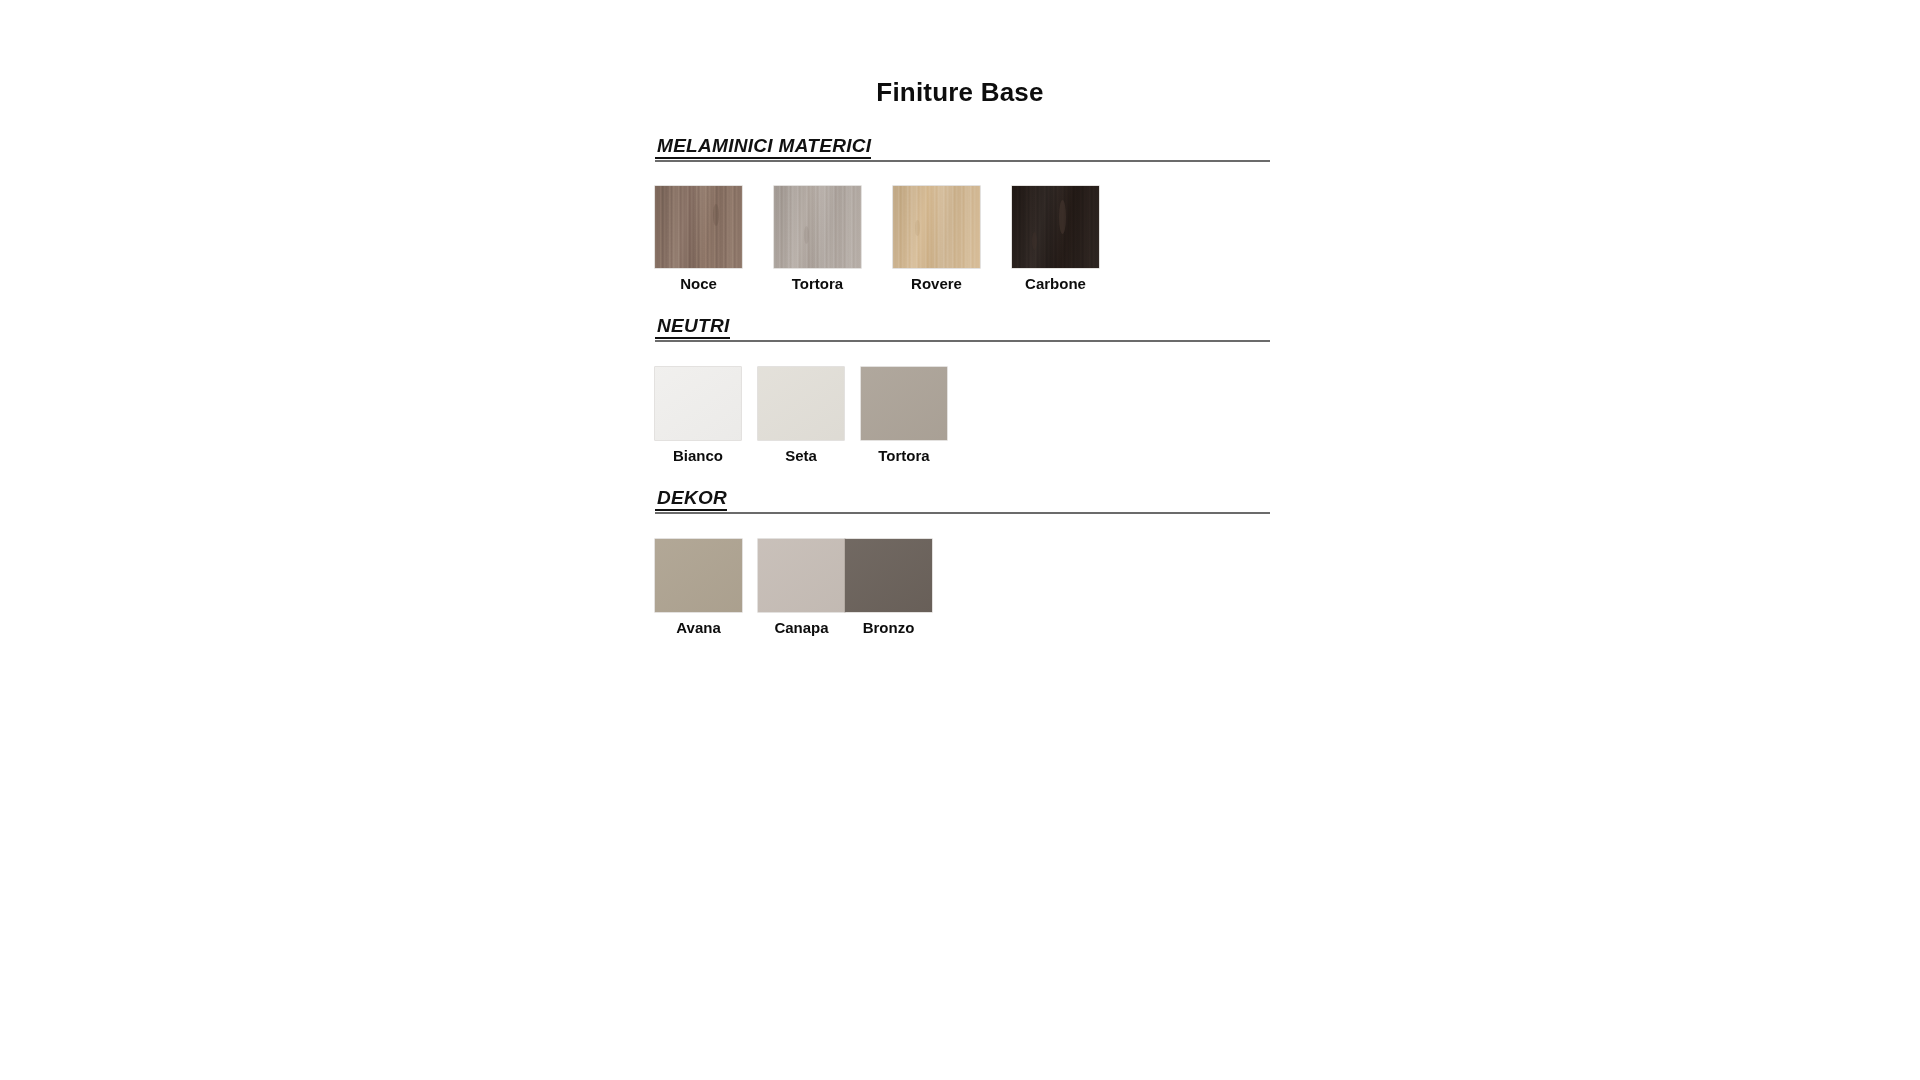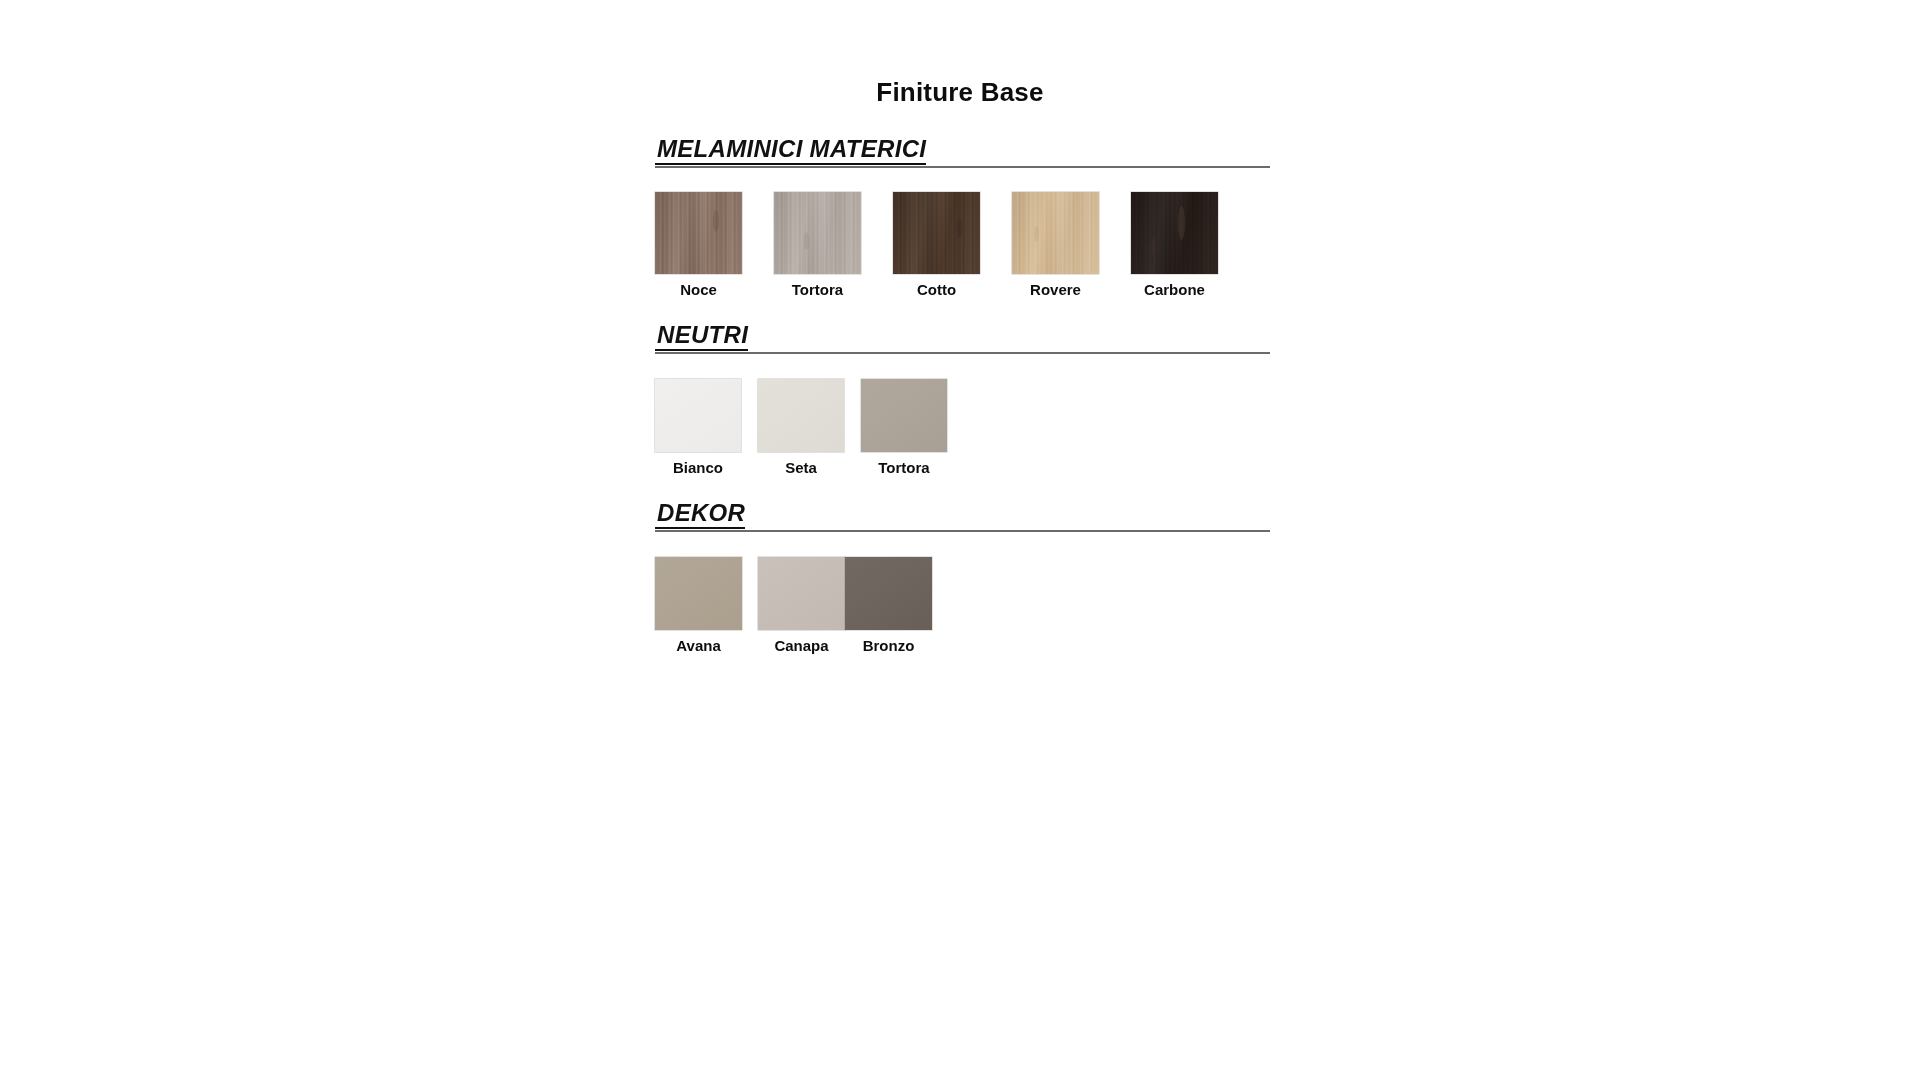--- a/index.html
+++ b/index.html
@@ -51,21 +51,21 @@
   .section { position: relative; }
 
   .section-head {
     position: relative;
     padding-bottom: 2px;
     border-bottom: 2.5px solid #6b6b6b;
     margin-bottom: 0;
   }
   .section-title {
     display: inline-block;
-    font-size: 24px;
+    font-size: 19px;
     font-weight: bold;
     font-style: italic;
     letter-spacing: 0.3px;
     color: #111111;
     padding-left: 2px;
     border-bottom: 2px solid #111111;
     margin-bottom: -1px;
     position: relative;
     z-index: 2;
   }
@@ -174,28 +174,20 @@
 
         <div class="swatch-cell" style="margin-right:16px;">
           <div class="swatch" style="width:87px;height:82px;background:#b4aba4;">
             <div class="grain-soft"></div>
             <div class="grain"></div>
             <div class="knot" style="left:30px;top:40px;width:5px;height:18px;background:#8e847c;"></div>
           </div>
           <div class="swatch-label">Tortora</div>
         </div>
 
-        <div class="swatch-cell" style="margin-right:16px;">
-          <div class="swatch" style="width:87px;height:82px;background:#4a3527;">
-            <div class="grain-soft"></div>
-            <div class="grain"></div>
-            <div class="knot" style="left:64px;top:26px;width:5px;height:20px;background:#2e2018;"></div>
-          </div>
-          <div class="swatch-label">Cotto</div>
-        </div>
 
         <div class="swatch-cell" style="margin-right:16px;">
           <div class="swatch" style="width:87px;height:82px;background:#d6bb95;">
             <div class="grain-soft"></div>
             <div class="grain"></div>
             <div class="knot" style="left:22px;top:34px;width:5px;height:16px;background:#b79d75;"></div>
           </div>
           <div class="swatch-label">Rovere</div>
         </div>
 

